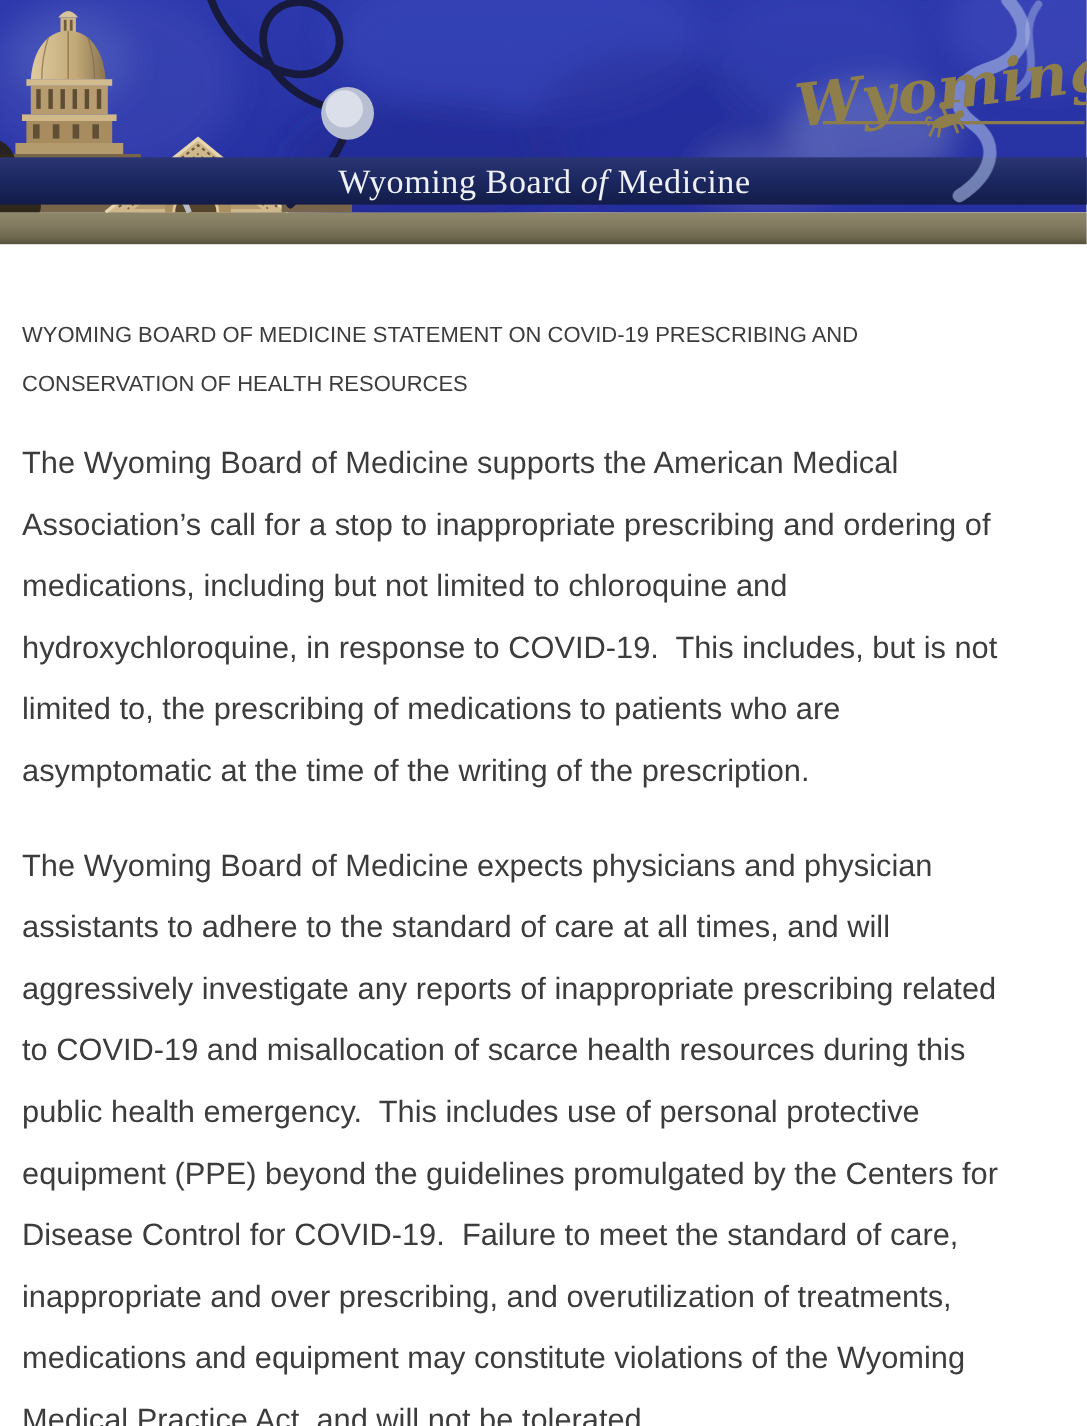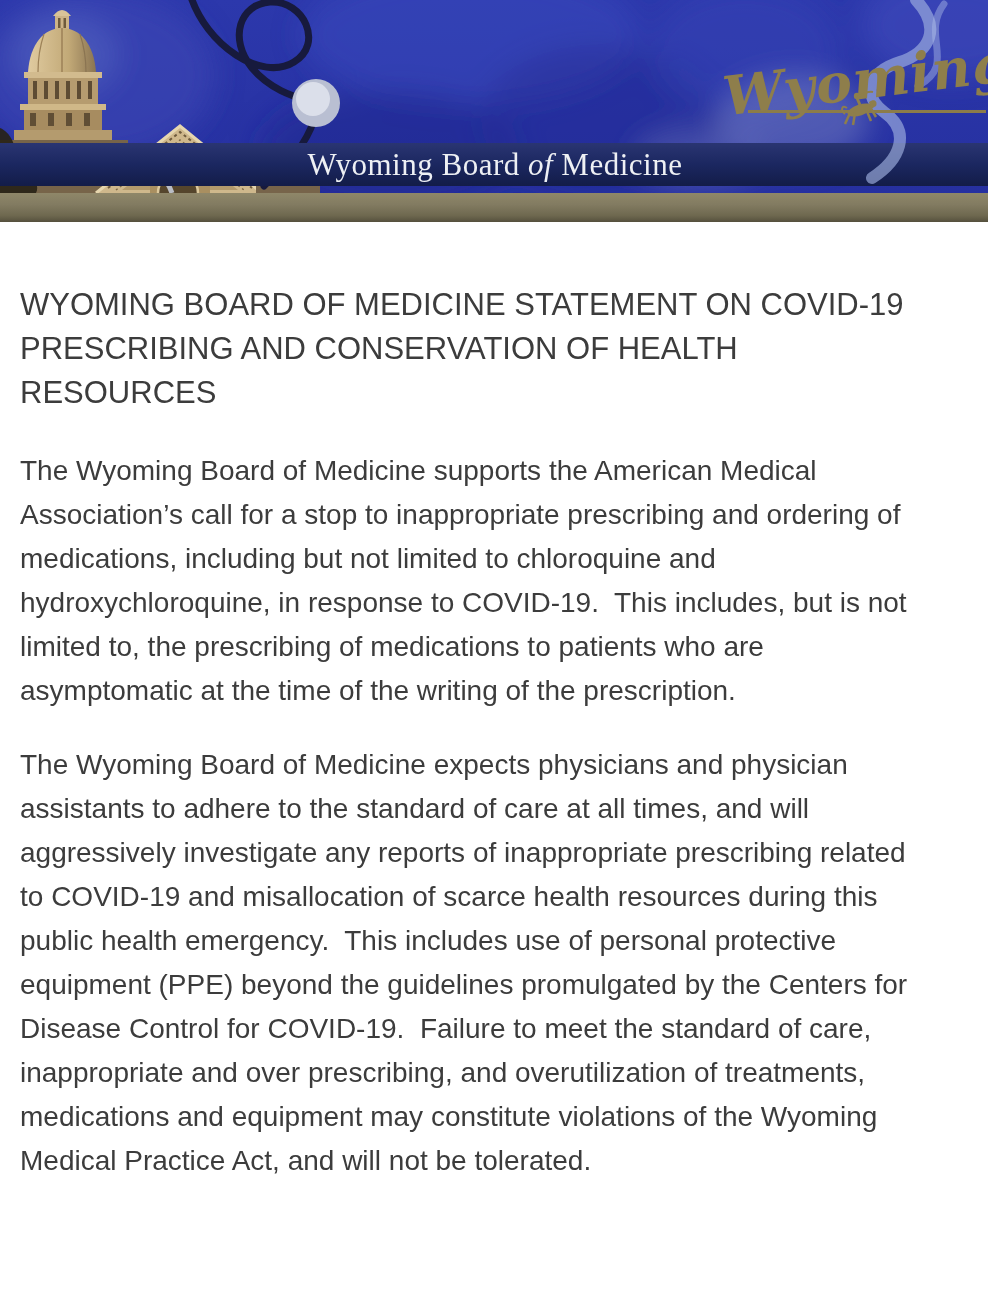--- a/index.html
+++ b/index.html
@@ -24,30 +24,30 @@
     width: 988px;
     height: 29px;
     background: linear-gradient(180deg, #8f8769 0%, #827b61 40%, #6e684f 78%, #55503d 100%);
   }
   main.content {
     padding: 61px 18px 0 20px;
     width: 950px;
     box-sizing: border-box;
   }
   h1.doc-title {
-    font-size: 31px;
+    font-size: 20px;
     line-height: 44px;
     font-weight: normal;
     color: #3c3c3c;
-    margin: 0 0 34px 0;
+    margin: 0 0 22px 0;
     letter-spacing: 0;
   }
   p.doc-paragraph {
     font-size: 28px;
-    line-height: 44px;
+    line-height: 56px;
     margin: 0 0 30px 0;
     white-space: pre-wrap;
   }
   p.adopted {
     font-size: 28px;
     line-height: 44px;
     margin: 111px 0 0 0;
   }
 </style>
 </head>

